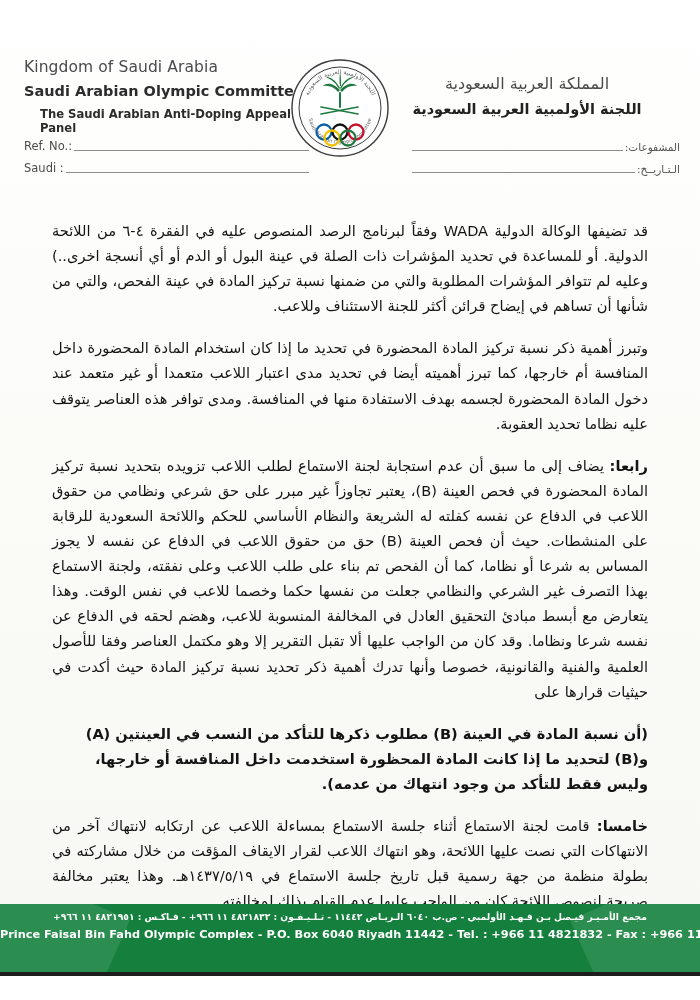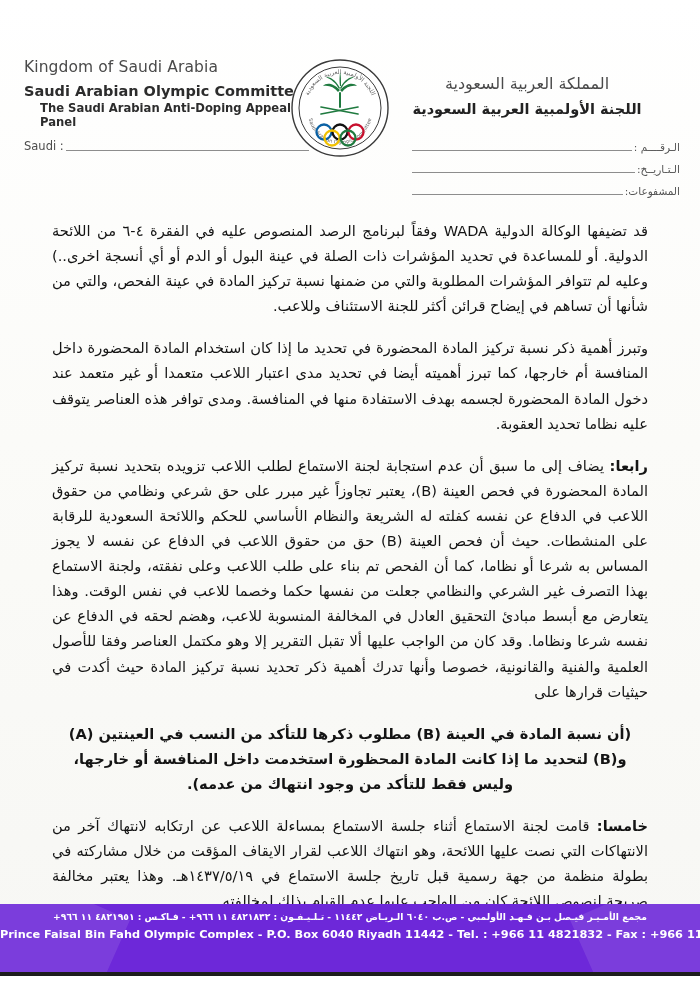--- a/index.html
+++ b/index.html
@@ -52,20 +52,21 @@
     font-size: 14.5px;
     font-weight: 700;
     color: #2c2c2c;
     margin-top: 5px;
     line-height: 1.25;
   }
   .hdr-en .l3 {
     font-size: 11.6px;
     font-weight: 700;
     color: #2c2c2c;
+    margin-top: 6px;
     margin-left: 16px;
     line-height: 1.25;
   }
   .hdr-ar {
     position: absolute;
     right: 18px;
     top: 52px;
     width: 310px;
     text-align: center;
     direction: rtl;
@@ -158,37 +159,37 @@
     margin: 0 0 17px 0;
     text-align: justify;
     text-justify: inter-word;
     font-family: "DejaVu Sans", sans-serif;
     letter-spacing: -0.1px;
   }
   .para b { font-weight: 700; }
   .bold-block {
     font-weight: 700;
     display: block;
-    text-align: center;
+    text-align: right;
   }
   .sig {
     margin-top: 14px;
     font-size: 14px;
     text-align: center;
     direction: rtl;
   }
 
   
   .footer {
     position: absolute;
     left: 0;
     bottom: 0;
     width: 700px;
     height: 72px;
-    background: #6d28d9;
+    background: #15803d;
     color: #ffffff;
     overflow: hidden;
   }
   .footer::before {
     content: "";
     position: absolute;
     left: -40px; top: -20px;
     width: 150px; height: 130px;
     background: rgba(255,255,255,0.10);
     transform: rotate(24deg);
@@ -296,38 +297,38 @@
           <circle cx="52" cy="80" r="7.5" stroke="#111111"></circle>
           <circle cx="68" cy="80" r="7.5" stroke="#c8102e"></circle>
           <circle cx="44" cy="86" r="7.5" stroke="#f2c200"></circle>
           <circle cx="60" cy="86" r="7.5" stroke="#1f7a3f"></circle>
         </g>
       </svg>
     </div>
 
     <div class="ref-en">
       <div class="ref-row">
+        <span class="lbl">Ref. No.:</span>
+        <span class="rule"></span>
+      </div>
+      <div class="ref-row">
         <span class="lbl">Saudi :</span>
         <span class="rule"></span>
       </div>
     </div>
 
     <div class="ref-ar">
       <div class="ref-row">
-        <span class="lbl">الـرقــــم :</span>
+        <span class="lbl">المشفوعات:</span>
         <span class="rule"></span>
       </div>
       <div class="ref-row">
         <span class="lbl">الـتـاريــخ:</span>
         <span class="rule"></span>
       </div>
-      <div class="ref-row">
-        <span class="lbl">المشفوعات:</span>
-        <span class="rule"></span>
-      </div>
     </div>
   </div>
 
   <div class="body">
 
     <p class="para">قد تضيفها الوكالة الدولية WADA وفقاً لبرنامج الرصد المنصوص عليه في الفقرة ٤-٦ من اللائحة الدولية. أو للمساعدة في تحديد المؤشرات ذات الصلة في عينة البول أو الدم أو أي أنسجة اخرى..) وعليه لم تتوافر المؤشرات المطلوبة والتي من ضمنها نسبة تركيز المادة في عينة الفحص، والتي من شأنها أن تساهم في إيضاح قرائن أكثر للجنة الاستئناف وللاعب.</p>
 
     <p class="para">وتبرز أهمية ذكر نسبة تركيز المادة المحضورة في تحديد ما إذا كان استخدام المادة المحضورة داخل المنافسة أم خارجها، كما تبرز أهميته أيضا في تحديد مدى اعتبار اللاعب متعمدا أو غير متعمد عند دخول المادة المحضورة لجسمه بهدف الاستفادة منها في المنافسة. ومدى توافر هذه العناصر يتوقف عليه نظاما تحديد العقوبة.</p>
 
     <p class="para"><b>رابعا:</b><span> يضاف إلى ما سبق أن عدم استجابة لجنة الاستماع لطلب اللاعب تزويده بتحديد نسبة تركيز المادة المحضورة في فحص العينة (B)، يعتبر تجاوزاً غير مبرر على حق شرعي ونظامي من حقوق اللاعب في الدفاع عن نفسه كفلته له الشريعة والنظام الأساسي للحكم واللائحة السعودية للرقابة على المنشطات. حيث أن فحص العينة (B) حق من حقوق اللاعب في الدفاع عن نفسه لا يجوز المساس به شرعا أو نظاما، كما أن الفحص تم بناء على طلب اللاعب وعلى نفقته، ولجنة الاستماع بهذا التصرف غير الشرعي والنظامي جعلت من نفسها حكما وخصما للاعب في نفس الوقت. وهذا يتعارض مع أبسط مبادئ التحقيق العادل في المخالفة المنسوبة للاعب، وهضم لحقه في الدفاع عن نفسه شرعا ونظاما. وقد كان من الواجب عليها ألا تقبل التقرير إلا وهو مكتمل العناصر وفقا للأصول العلمية والفنية والقانونية، خصوصا وأنها تدرك أهمية ذكر تحديد نسبة تركيز المادة حيث أكدت في حيثيات قرارها على</span></p>

